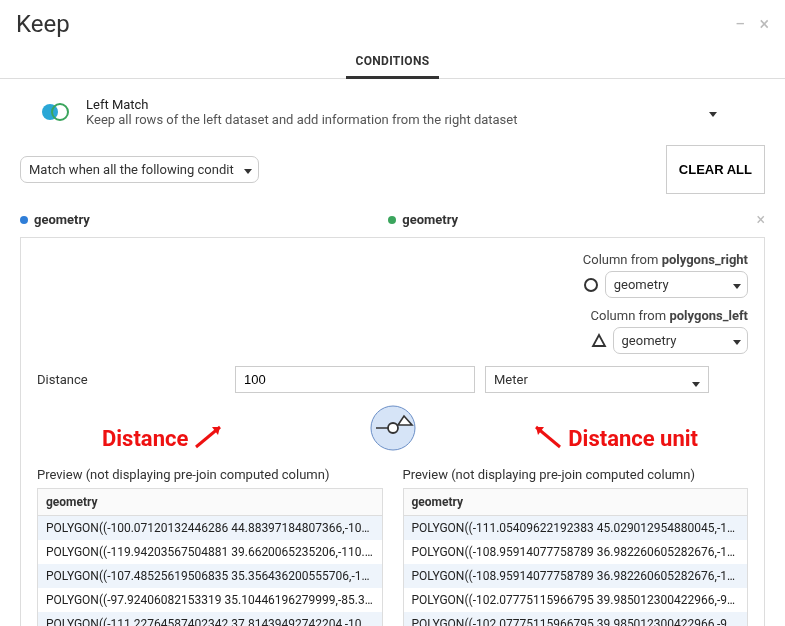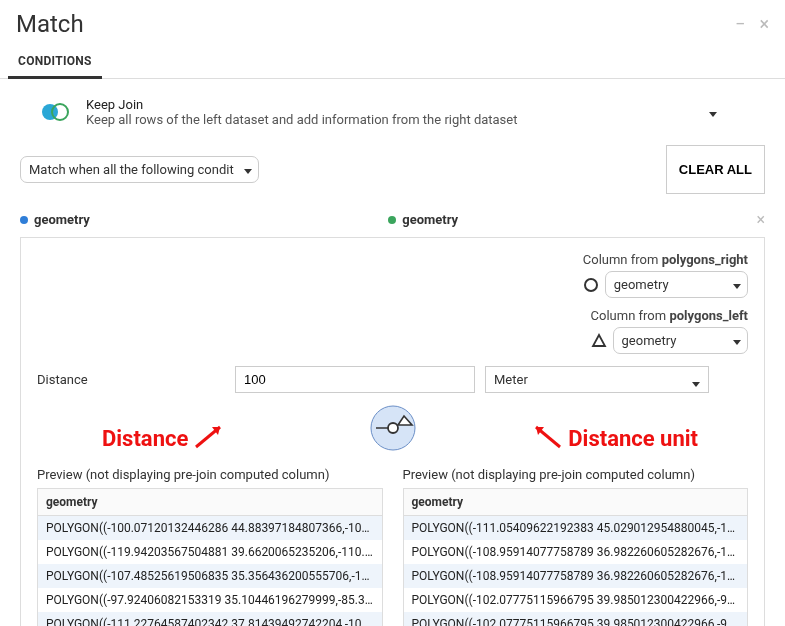--- a/index.html
+++ b/index.html
@@ -1,20 +1,20 @@
 <!DOCTYPE html>
 <html><head>
 <meta charset="utf-8">
 <style>
   * { box-sizing: border-box; margin: 0; padding: 0; }
   body { font-family: -apple-system, BlinkMacSystemFont, "Segoe UI", Roboto, sans-serif; font-size: 13px; color: #333; background: #fff; width: 785px; }
   .titlebar { display: flex; align-items: center; padding: 10px 16px 8px 16px; }
   .titlebar h1 { font-size: 24px; font-weight: 400; color: #333; flex: 1; }
   .titlebar .winbtn { color: #bbb; font-size: 18px; margin-left: 14px; cursor: pointer; line-height: 1; }
-  .tabs { display: flex; border-bottom: 1px solid #ddd; padding: 0 8px; }
+  .tabs { display: flex; border-bottom: 1px solid #ddd; padding: 0 8px; justify-content: center; }
   .tab { padding: 8px 10px; font-size: 12px; font-weight: 700; color: #666; letter-spacing: 0.3px; }
   .tab.active { color: #333; border-bottom: 3px solid #333; margin-bottom: -1px; }
   .join-type-row { display: flex; align-items: center; padding: 18px 38px 14px 38px; gap: 14px; }
   .join-toggle { width: 34px; height: 20px; position: relative; }
   .join-toggle svg { width: 34px; height: 20px; }
   .jt-text .jt-title { font-size: 13px; font-weight: 400; color: #222; }
   .jt-text .jt-sub { font-size: 13px; color: #555; }
   .jt-caret { margin-left: auto; margin-right: 30px; }
   .controls-row { display: flex; align-items: center; padding: 4px 20px 10px 20px; gap: 8px; }
   .select-box { border: 1px solid #ccc; background: #fff; padding: 5px 24px 5px 8px; font-size: 13px; position: relative; display: inline-flex; align-items: center; cursor: pointer; border-radius: 7px; }
@@ -54,38 +54,38 @@
   .prev-head { padding: 6px 8px; font-weight: 700; border-bottom: 1px solid #ddd; background: #fafafa; }
   .prev-cell { padding: 5px 8px; white-space: nowrap; overflow: hidden; text-overflow: ellipsis; color: #222; }
   .prev-cell:nth-child(odd) { background: #eef4fb; }
   .footer { display: flex; justify-content: flex-end; padding: 16px 28px 12px 0; }
   .caret::after { content: ""; border-left: 4px solid transparent; border-right: 4px solid transparent; border-top: 5px solid #333; display: inline-block; }
 </style>
 </head>
 <body>
 
 <div class="titlebar">
-  <h1>Match</h1>
+  <h1>Keep</h1>
   <span class="winbtn">−</span>
   <span class="winbtn">×</span>
 </div>
 
 <div class="tabs">
   <div class="tab active">CONDITIONS</div>
 </div>
 
 <div class="join-type-row">
   <span class="join-toggle">
     <svg viewBox="0 0 34 20">
       <circle cx="12" cy="10" r="8" fill="#2aa7d6"></circle>
       <circle cx="22" cy="10" r="8" fill="none" stroke="#3ba55d" stroke-width="2"></circle>
     </svg>
   </span>
   <div class="jt-text">
-    <div class="jt-title">Keep Join</div>
+    <div class="jt-title">Left Match</div>
     <div class="jt-sub">Keep all rows of the left dataset and add information from the right dataset</div>
   </div>
   <span class="jt-caret caret"></span>
 </div>
 
 <div class="controls-row">
   <div class="select-box">
     <span>Match when all the following condit</span>
     <span class="caret"></span>
   </div>

